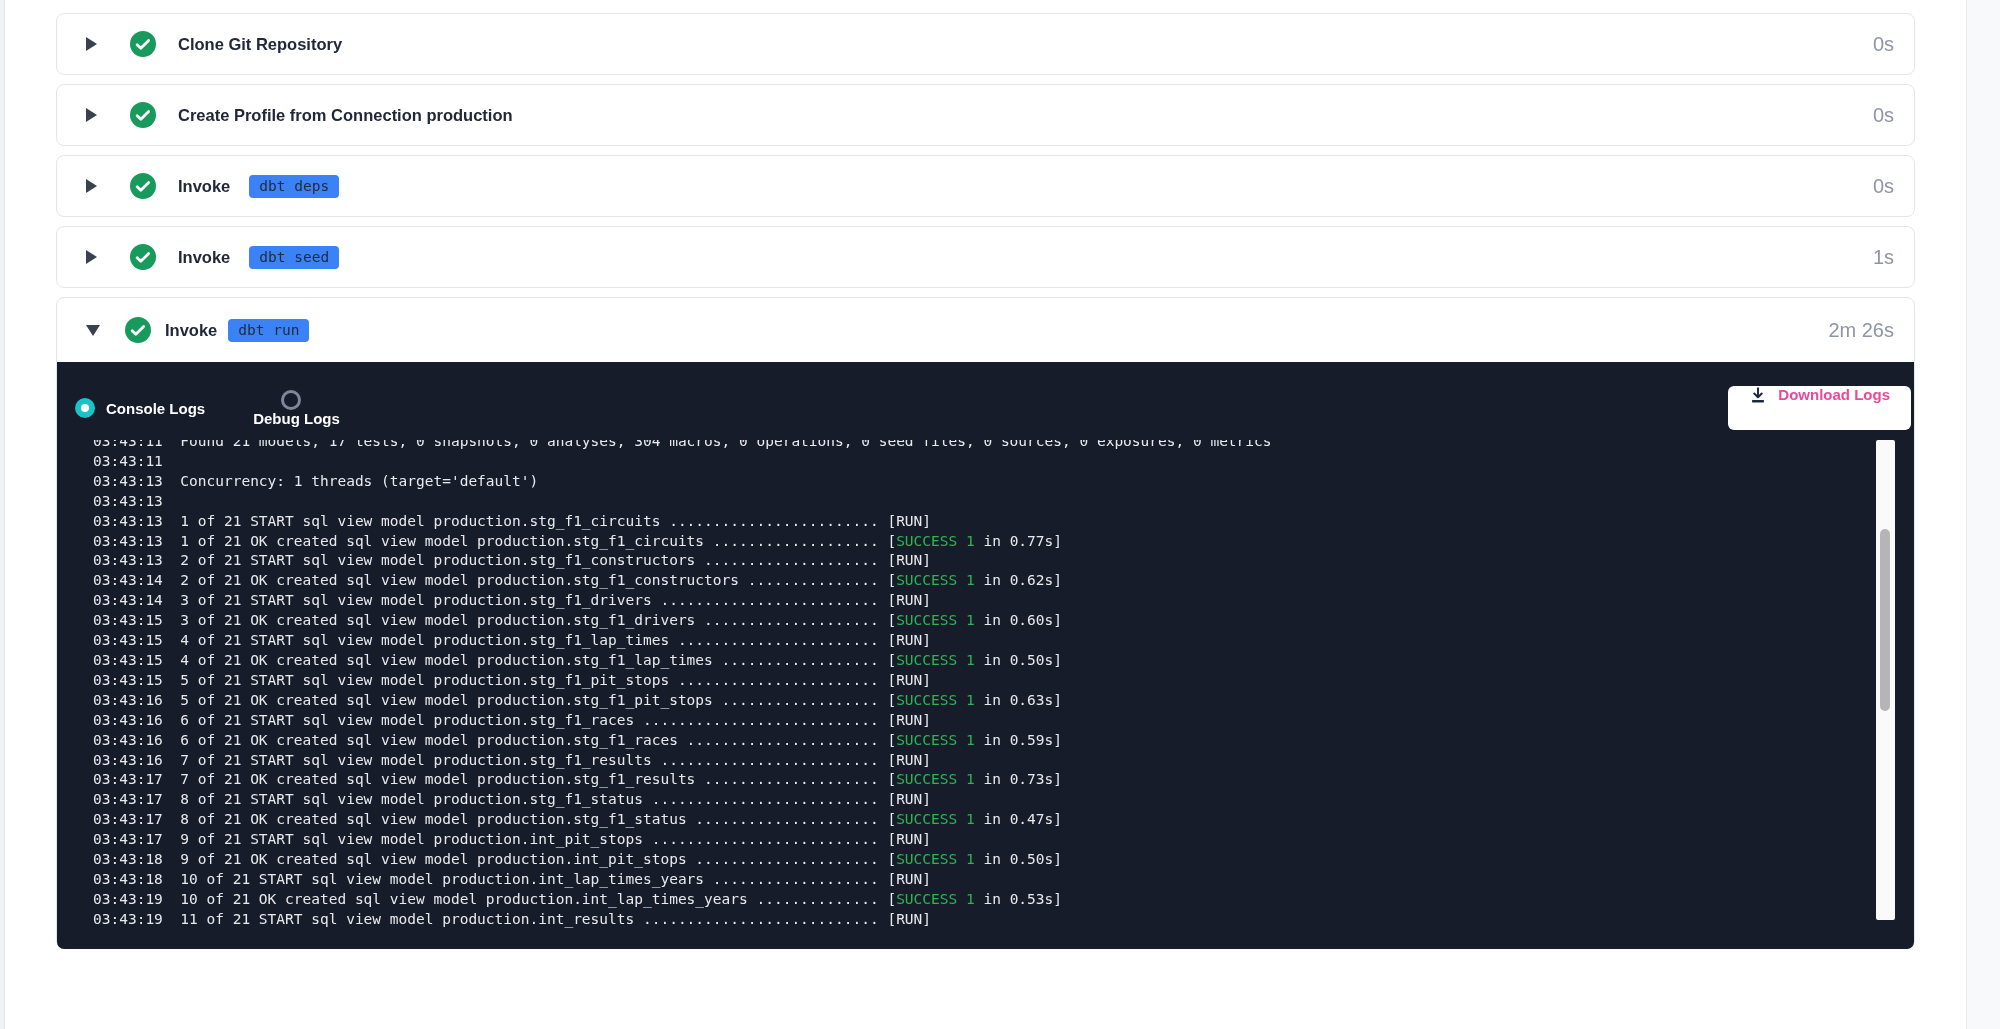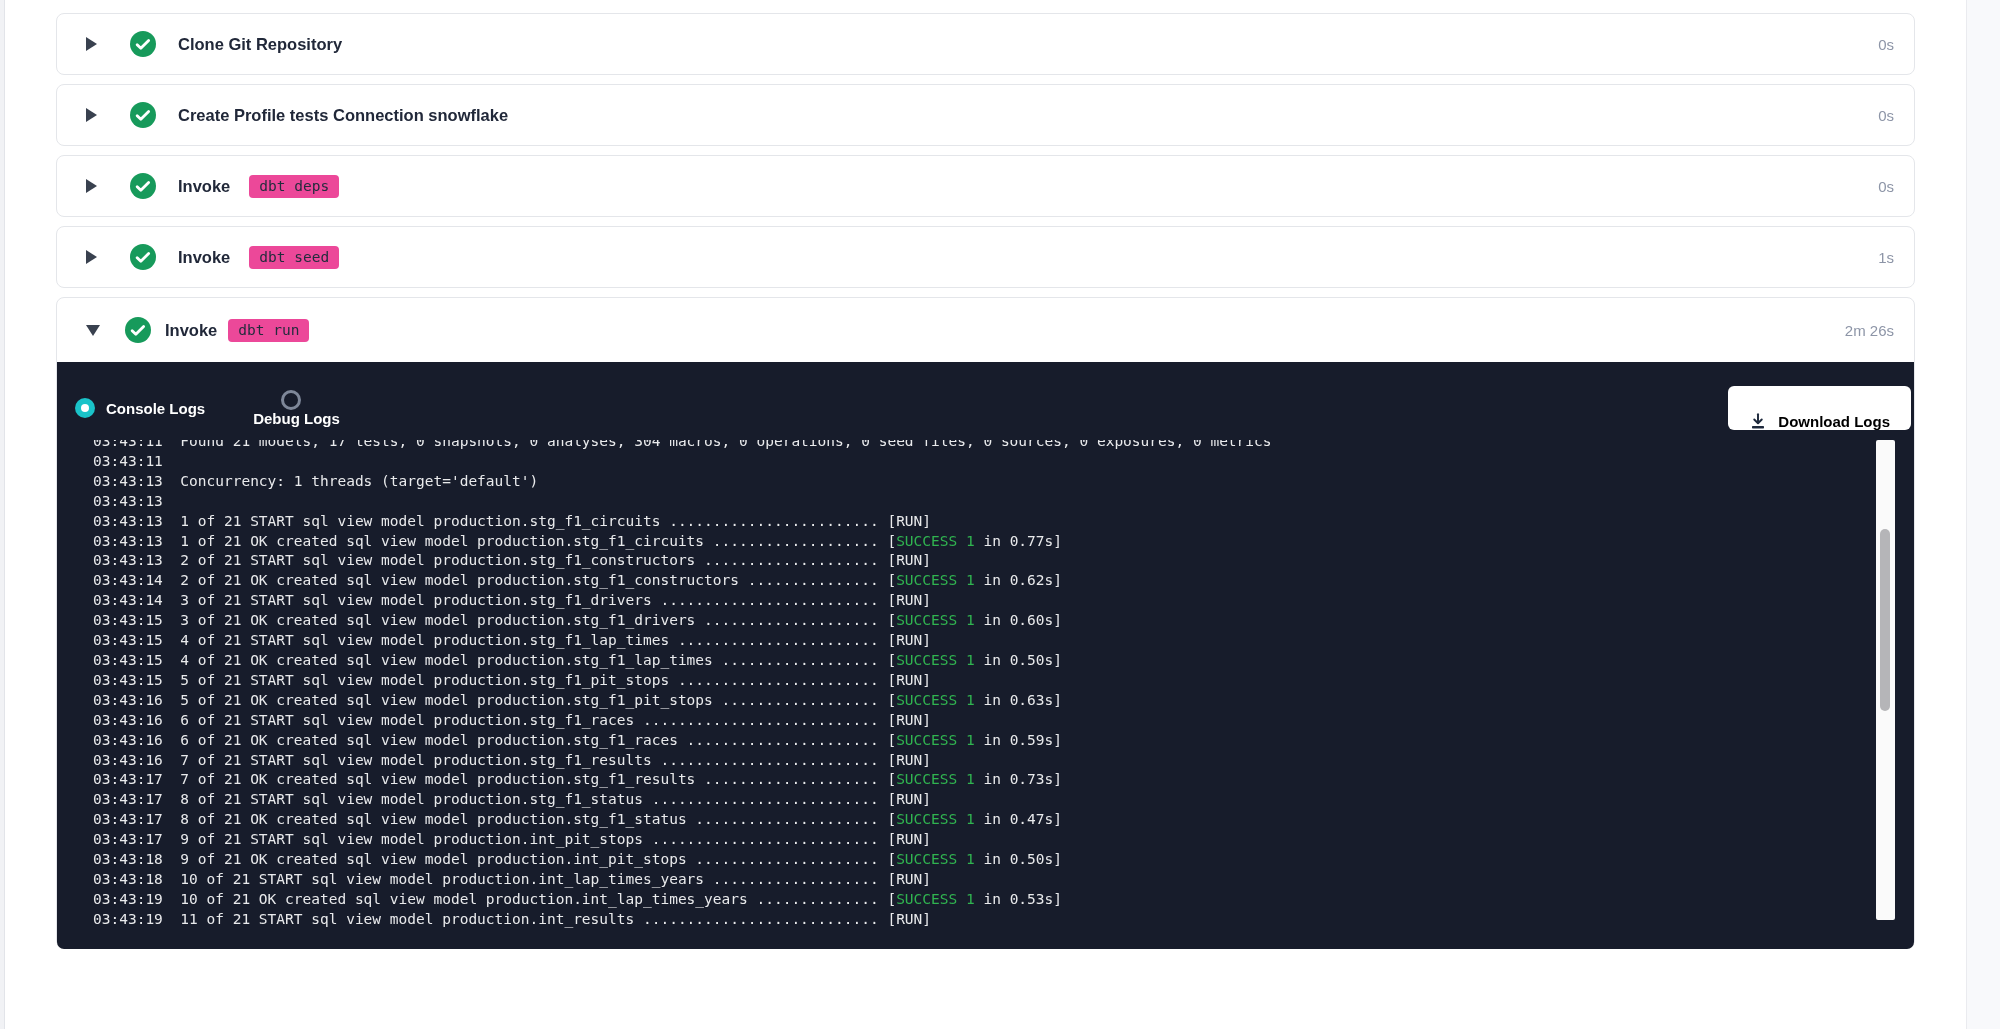--- a/index.html
+++ b/index.html
@@ -22,40 +22,40 @@
 
   .chev-right { width:0; height:0; border-top:7px solid transparent; border-bottom:7px solid transparent;
                 border-left:11px solid #39414f; flex:0 0 auto; cursor:pointer; }
   .chev-down  { width:0; height:0; border-left:7px solid transparent; border-right:7px solid transparent;
                 border-top:11px solid #39414f; flex:0 0 auto; cursor:pointer; }
 
   .check { margin-left:25px; flex:0 0 auto; display:flex; }
 
   .step-label { margin-left:14px; font-size:16.5px; font-weight:700; color:#212839; }
   .step-badge { margin-left:11px; font-family:"DejaVu Sans Mono", monospace; font-size:14.5px;
-                color:#242c3d; background:#ec4899; border-radius:4px; padding:3px 10px 4px 10px; }
-  .step-duration { margin-left:auto; font-size:15px; color:#8d95a7; }
+                color:#242c3d; background:#3b82f6; border-radius:4px; padding:3px 10px 4px 10px; }
+  .step-duration { margin-left:auto; font-size:20px; color:#8d95a7; }
 
   .console-panel { position:relative; width:100%; height:587px; background:#171c2b;
                    border-radius:0 0 7px 7px; overflow:hidden; }
   .console-header { display:flex; align-items:center; height:78px; padding:14px 3px 0 18px; }
 
   .radio { width:20px; height:20px; border-radius:50%; flex:0 0 auto; cursor:pointer; position:relative; }
   .radio.on { background:#1ac3c9; }
   .radio.on::after { content:""; position:absolute; left:6px; top:6px; width:8px; height:8px;
                      border-radius:50%; background:#ffffff; }
   .radio.off { border:3px solid #7e8799; background:transparent; }
   .radio-label { color:#ffffff; font-size:15px; font-weight:700; margin-left:11px; }
   .radio-group2 { margin-left:37px; display:flex; align-items:center;flex-direction:column; }
   .radio-group1 { display:flex; align-items:center; }
 
   .download-btn { margin-left:auto; background:#ffffff; border:none; border-radius:6px;
-                  height:44px; padding:0 21px; display:flex; align-items:flex-end; gap:11px;
+                  height:44px; padding:0 21px; display:flex; align-items:flex-start; gap:11px;
                   font-family:"Liberation Sans", sans-serif;
-                  font-size:15px; font-weight:600; color:#000000; cursor:pointer; }
+                  font-size:15px; font-weight:600; color:#ec4899; cursor:pointer; }
 
   .log-viewport { position:absolute; left:36px; top:78px; width:1790px; height:490px; overflow:hidden; }
   .log-inner { margin-top:-8px; font-family:"DejaVu Sans Mono", monospace; font-size:14.5px;
                line-height:19.9px; color:#e9eaec; white-space:pre; }
   .log-inner .g { color:#30b450; }
 
   .scrollbar-track { position:absolute; right:19px; top:78px; width:19px; height:480px;
                      background:#fafafa; border-radius:2px; }
   .scrollbar-thumb { position:absolute; left:4px; top:89px; width:10px; height:182px;
                      background:#b5b5b8; border-radius:6px; cursor:grab; }
@@ -83,21 +83,21 @@
   </div>
 
   <div class="step-card">
     <span class="chev-right"></span>
     <span class="check">
       <svg width="26" height="26" viewBox="0 0 24 24">
         <circle cx="12" cy="12" r="12" fill="#179a5b"></circle>
         <path d="M6.6 12.6l3.4 3.4 7.2-7.2" stroke="#fff" stroke-width="2.6" fill="none" stroke-linecap="round" stroke-linejoin="round"></path>
       </svg>
     </span>
-    <span class="step-label">Create Profile tests Connection snowflake</span>
+    <span class="step-label">Create Profile from Connection production</span>
 
     <span class="step-duration">0s</span>
   </div>
 
   <div class="step-card">
     <span class="chev-right"></span>
     <span class="check">
       <svg width="26" height="26" viewBox="0 0 24 24">
         <circle cx="12" cy="12" r="12" fill="#179a5b"></circle>
         <path d="M6.6 12.6l3.4 3.4 7.2-7.2" stroke="#fff" stroke-width="2.6" fill="none" stroke-linecap="round" stroke-linejoin="round"></path>

